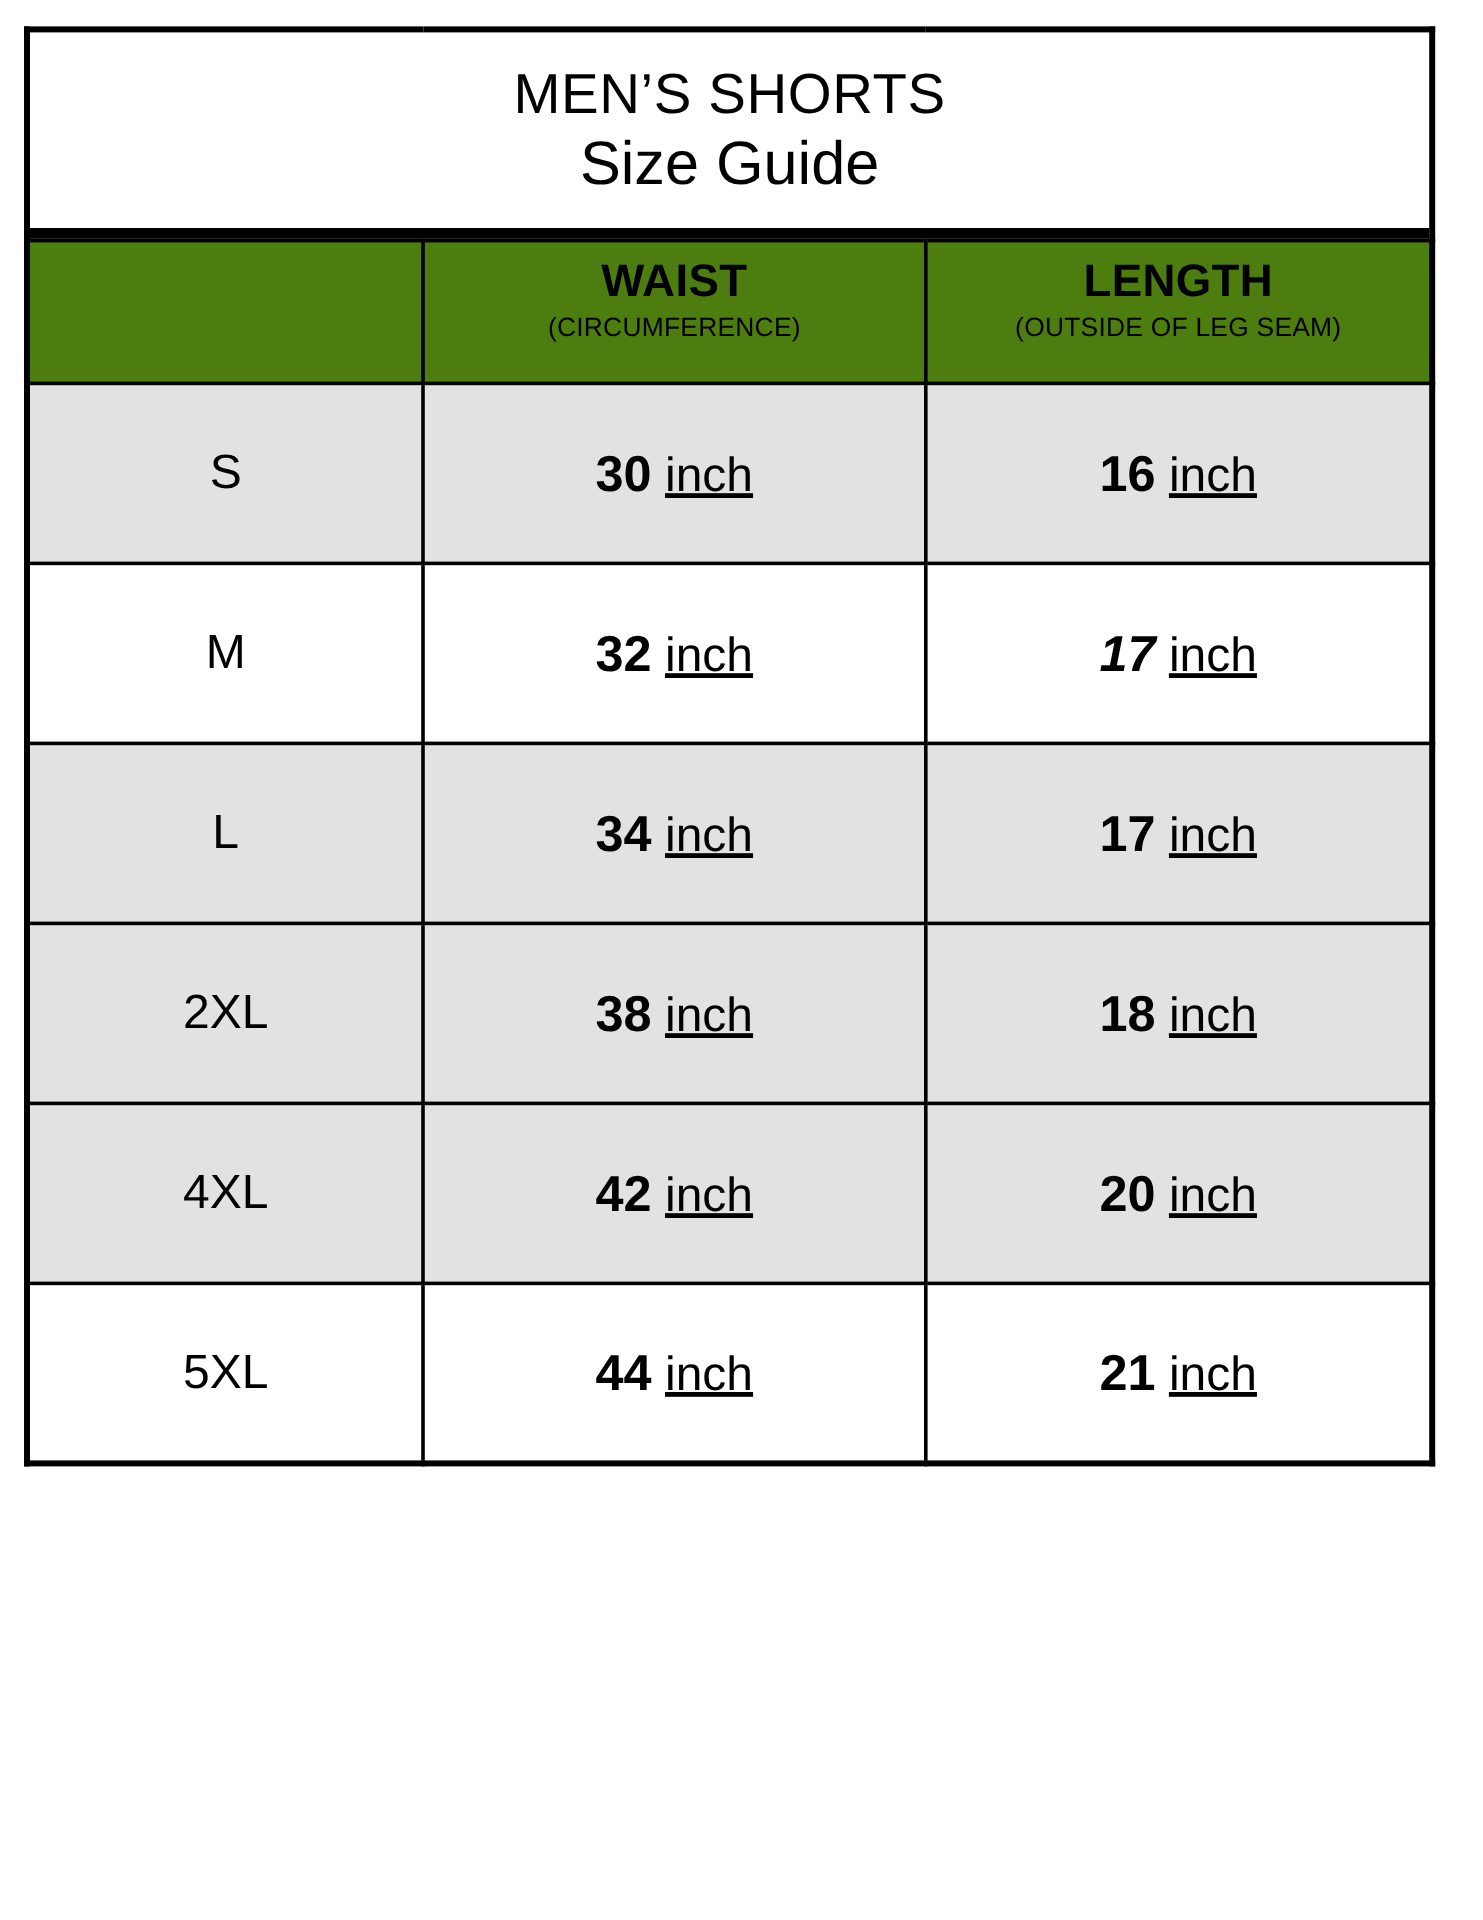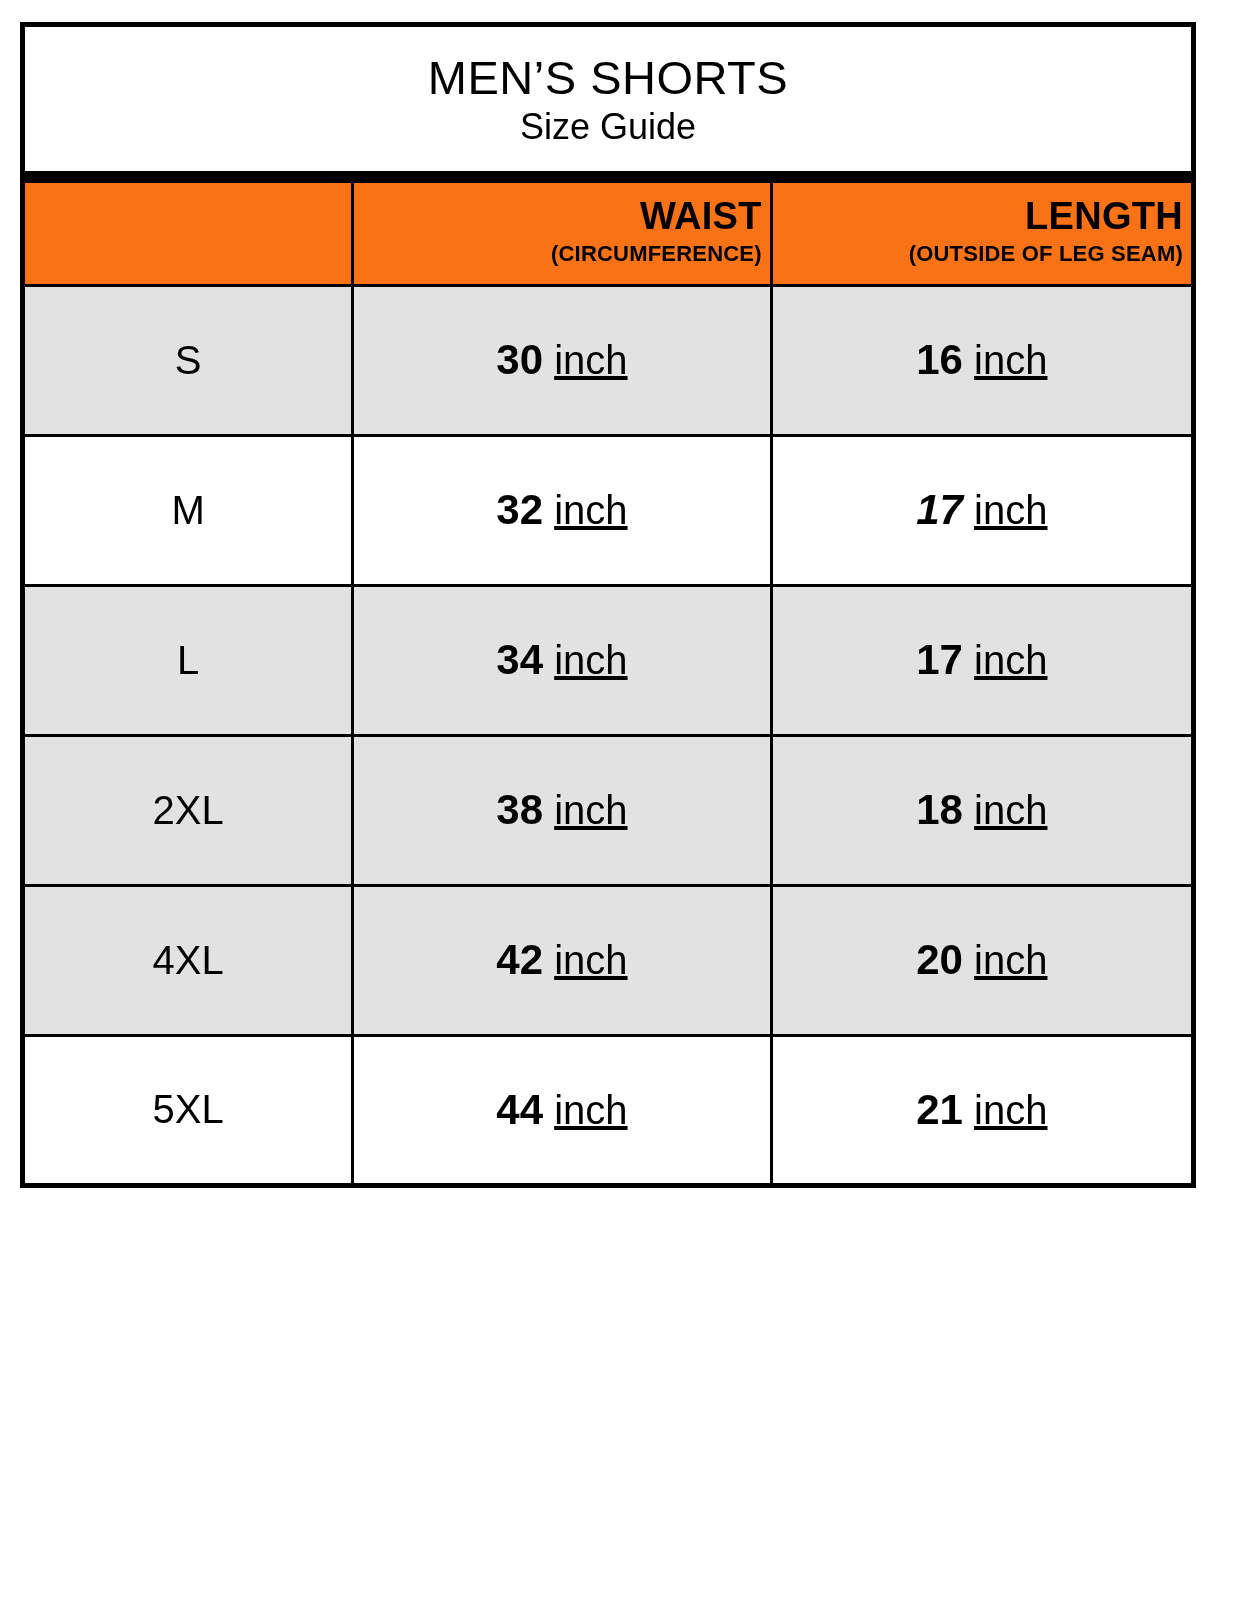--- a/index.html
+++ b/index.html
@@ -41,47 +41,47 @@
     text-align: center;
     border-bottom: 9px solid #000000;
   }
   .title-main {
     font-size: 47px;
     font-weight: 400;
     letter-spacing: 0.5px;
     line-height: 1.05;
   }
   .title-sub {
-    font-size: 36px;
+    font-size: 51px;
     font-weight: 400;
     line-height: 1.25;
     margin-top: 2px;
   }
 
   
   .head-cell {
     box-sizing: border-box;
     border: 3px solid #000000;
-    padding: 14px 8px 16px 8px;
-    text-align: right;
+    padding: 14px 8px 32px 8px;
+    text-align: center;
     vertical-align: middle;
-    background: #f97316;
+    background: #4d7c0f;
   }
   .head-cell.blank {
     border-left: none;
   }
   .head-title {
     font-size: 38px;
     font-weight: 700;
     line-height: 1.05;
     letter-spacing: 0.3px;
   }
   .head-note {
     font-size: 22px;
-    font-weight: 700;
+    font-weight: 400;
     line-height: 1.2;
     margin-top: 4px;
     letter-spacing: 0.2px;
   }
 
   
   .data-cell {
     box-sizing: border-box;
     border: 3px solid #000000;
     height: 150px;

